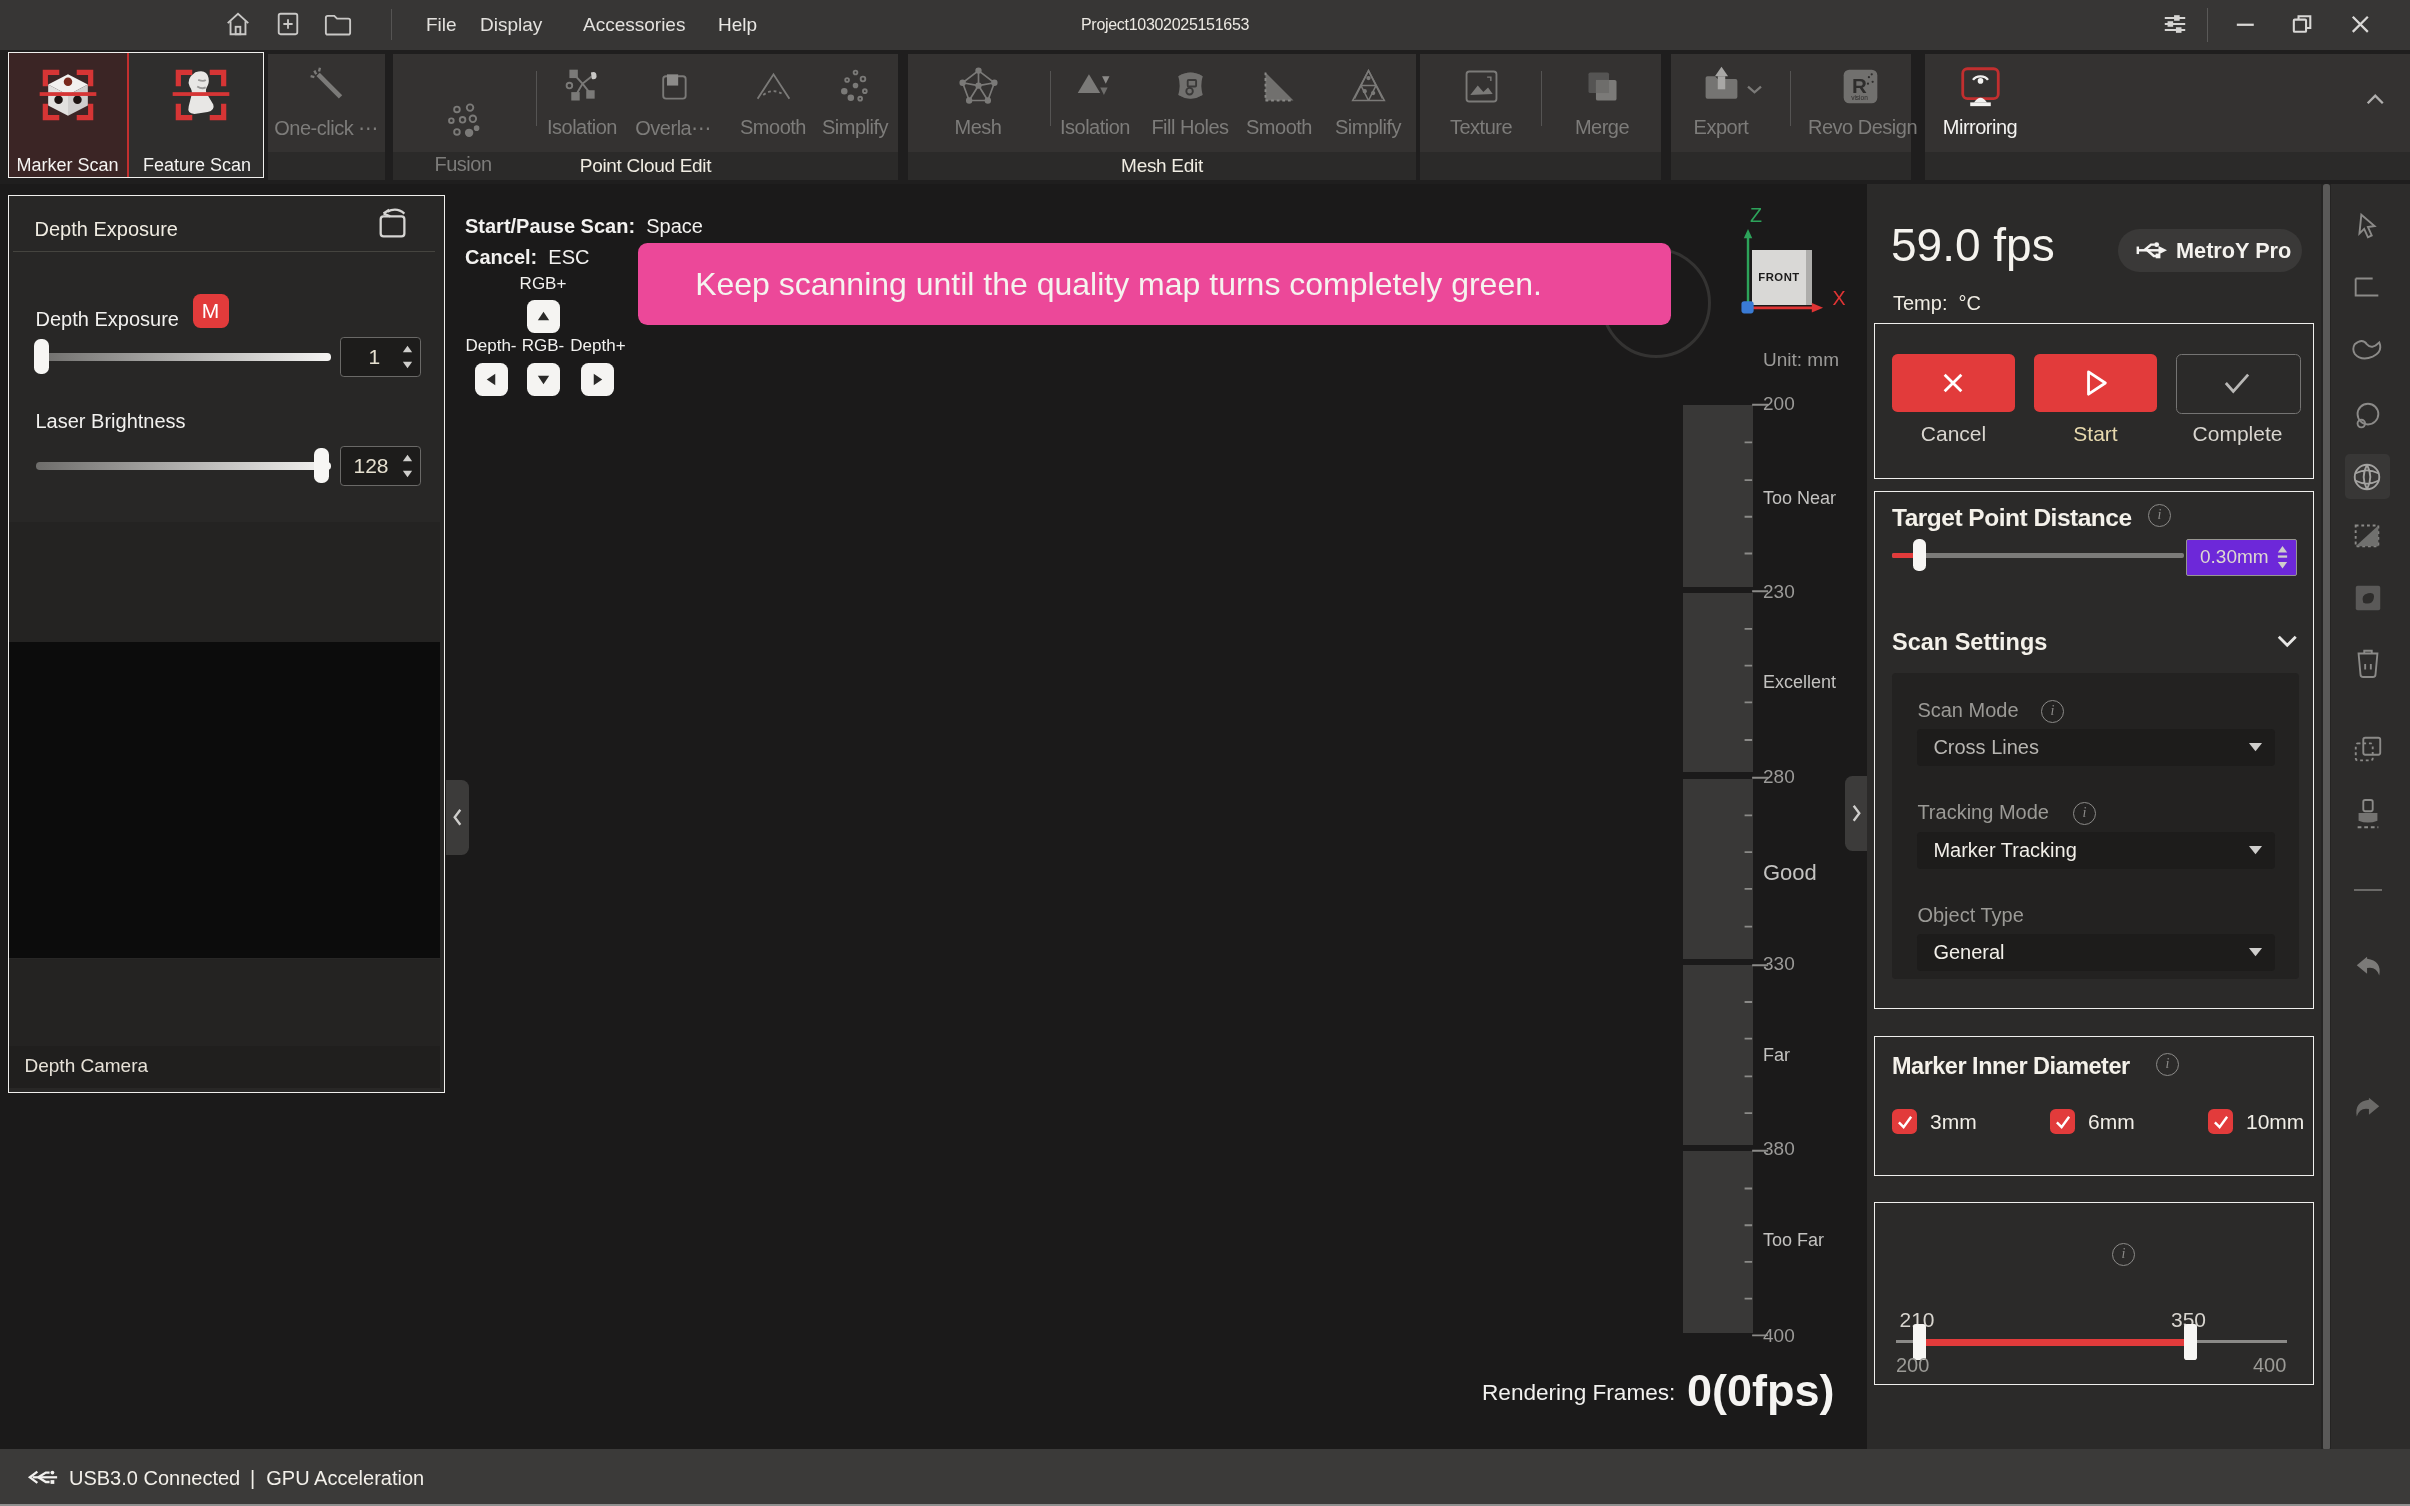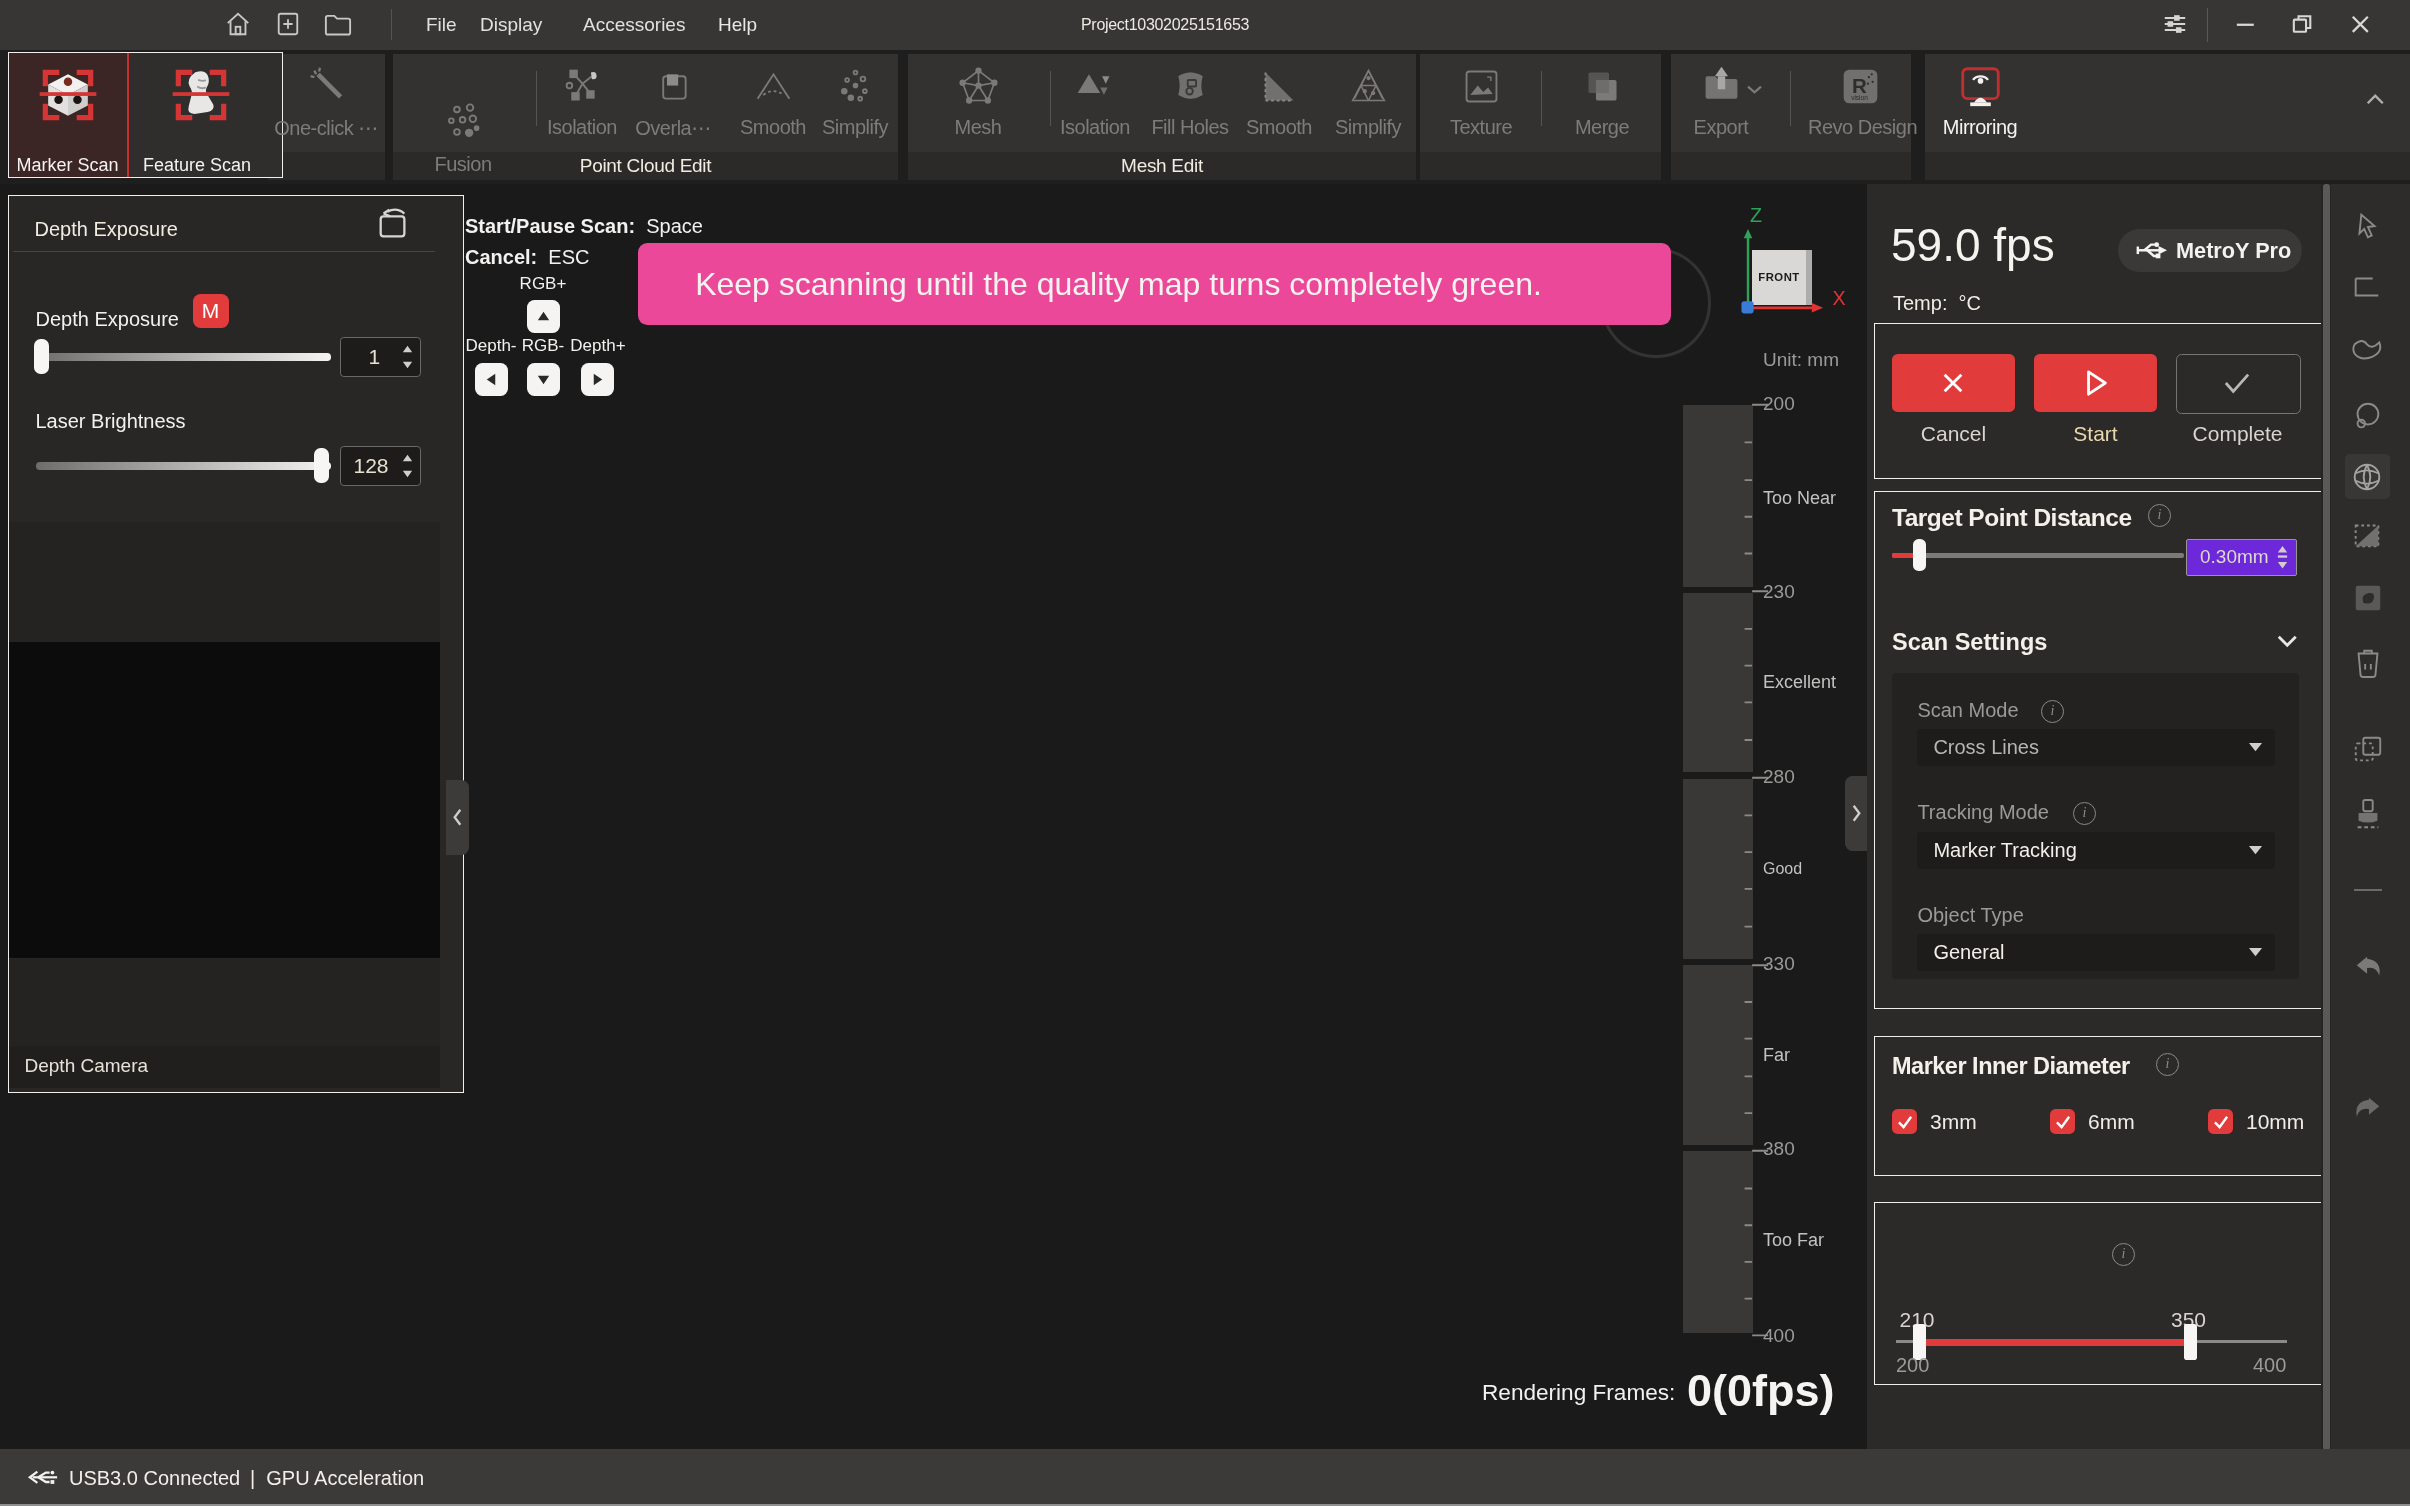--- a/index.html
+++ b/index.html
@@ -7,21 +7,21 @@
 svg{display:block;}
 .grp{position:absolute;top:54px;height:98px;background:#343231;}
 .gstrip{position:absolute;top:152px;height:28px;background:#2b2a29;}
 .glabel{position:absolute;top:154px;height:28px;line-height:24.5px;font-size:19px;color:#f0ece2;text-align:center;letter-spacing:-0.3px;}
 .ti{position:absolute;top:54px;width:104px;height:98px;}
 .ti svg{margin:11.3px auto 0 auto;}
 .ti .lb{margin-top:7.5px;text-align:center;font-size:20px;color:#7d7c7a;white-space:nowrap;letter-spacing:-0.5px;}
 .tdiv{position:absolute;top:71px;width:0.9px;height:55px;background:#555453;}
 .key{position:absolute;width:33px;height:33px;background:#f5f4f2;border-radius:7.5px;}
 .key svg{margin:7.5px auto;}
-.wbox{position:absolute;border:1.9px solid #f0efed;padding-left:19px;}
+.wbox{position:absolute;border:1.9px solid #f0efed;}
 .ckb{position:absolute;width:25.4px;height:25.4px;border-radius:5.6px;background:#e23b3b;}
 .info{display:inline-block;width:21px;height:21px;border:1.4px solid #8b8a88;border-radius:50%;color:#8b8a88;font-size:14px;text-align:center;line-height:20px;font-style:italic;font-family:"Liberation Serif",serif;}
 </style>
 </head>
 <body>
 <div class="abs" style="left:0;top:0;width:2411px;height:1507px;background:#1b1a1a;">
 
 <div class="abs" style="left:0;top:0;width:2411px;height:50px;background:#373635;"></div>
 <div id="tb-icons">
 
@@ -403,21 +403,21 @@
   </svg>
   <div class="abs" style="left:1763px;top:349px;font-size:19px;color:#9b9a98;">Unit: mm</div>
   <div class="abs" style="left:1763px;top:393px;font-size:19px;color:#9b9a98;">200</div>
   <div class="abs" style="left:1763px;top:581px;font-size:19px;color:#9b9a98;">230</div>
   <div class="abs" style="left:1763px;top:766px;font-size:19px;color:#9b9a98;">280</div>
   <div class="abs" style="left:1763px;top:953px;font-size:19px;color:#9b9a98;">330</div>
   <div class="abs" style="left:1763px;top:1138px;font-size:19px;color:#9b9a98;">380</div>
   <div class="abs" style="left:1763px;top:1325px;font-size:19px;color:#9b9a98;">400</div>
   <div class="abs" style="left:1763px;top:488px;font-size:18px;color:#c3c2c0;">Too Near</div>
   <div class="abs" style="left:1763px;top:672px;font-size:18px;color:#c3c2c0;text-align:right;">Excellent</div>
-  <div class="abs" style="left:1763px;top:860px;font-size:16px;color:#c3c2c0;">Good</div>
+  <div class="abs" style="left:1763px;top:860px;font-size:22px;color:#c3c2c0;">Good</div>
   <div class="abs" style="left:1763px;top:1045px;font-size:18px;color:#c3c2c0;">Far</div>
   <div class="abs" style="left:1763px;top:1230px;font-size:18px;color:#c3c2c0;">Too Far</div>
 
   <div class="abs" style="left:1482px;top:1380px;font-size:22.6px;color:#f2f1ef;">Rendering Frames:</div>
   <div class="abs" style="left:1687px;top:1365px;font-size:45px;font-weight:bold;color:#f5f4f2;">0(0fps)</div>
 
   <div class="abs" style="left:1845px;top:776px;width:22.6px;height:75px;background:#3c3b3a;border-radius:7.5px 0 0 7.5px;">
     <svg class="abs" style="left:3.8px;top:26px;" width="15" height="22.6" viewBox="0 0 16 24" fill="none" stroke="#cfcecc" stroke-width="2.5">
           <path d="M5 4 L11 12 L5 20"></path>
         </svg>

